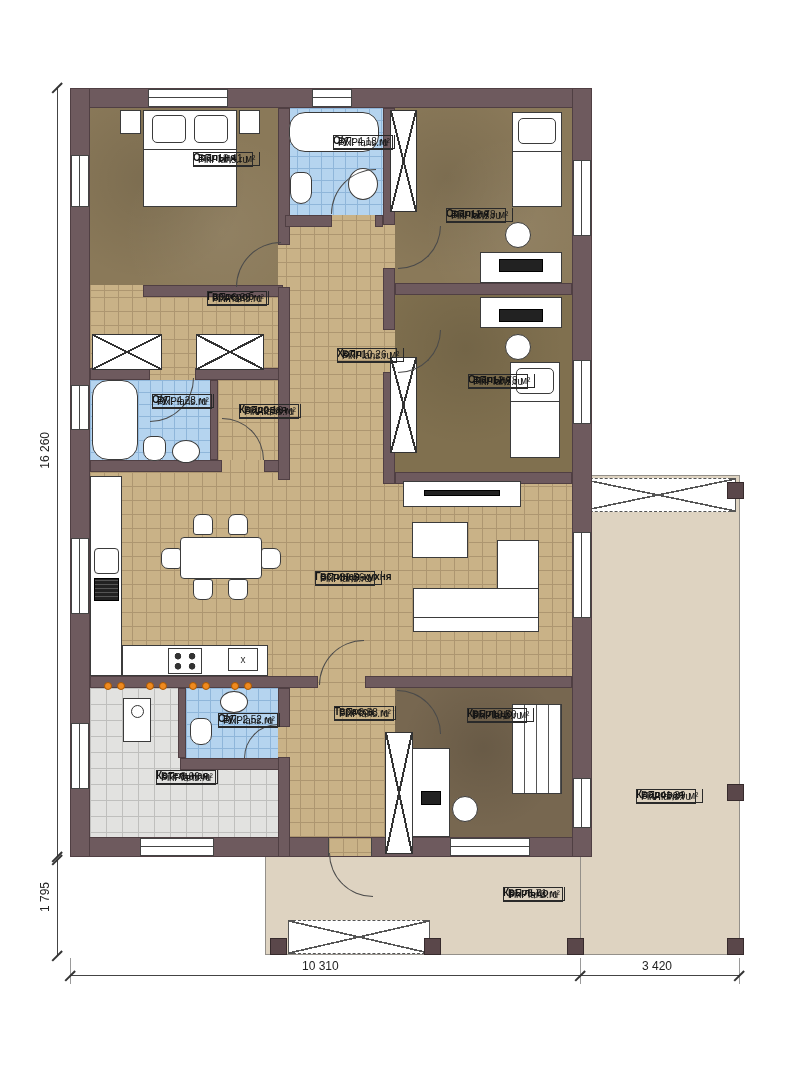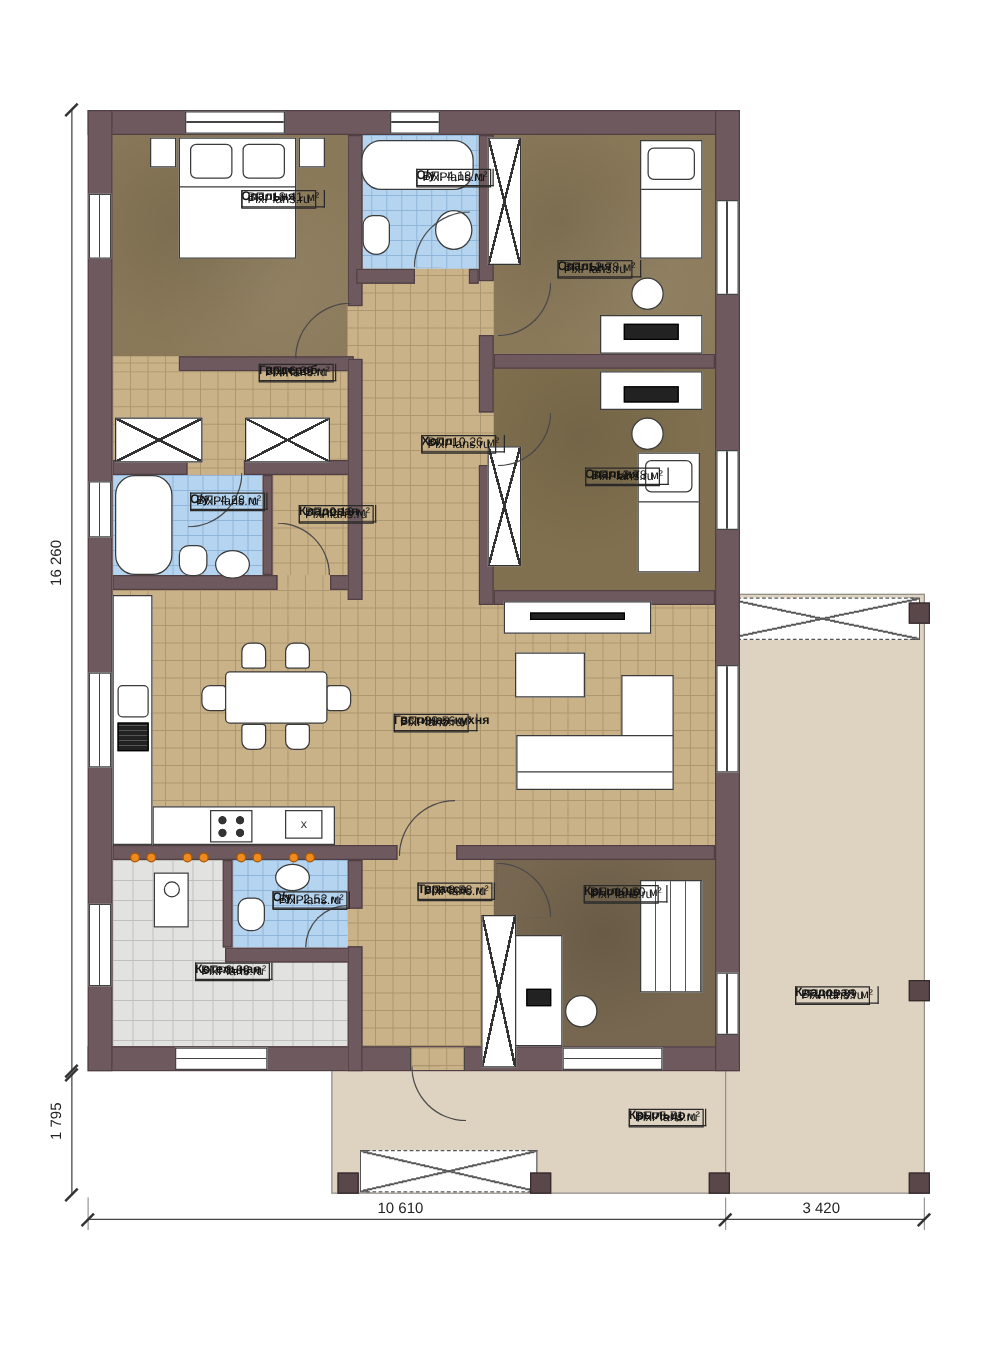--- a/index.html
+++ b/index.html
@@ -330,16 +330,16 @@
   <div class="tick" style="left:50px;top:955px;"></div>
   <div class="dim-text dim-text-v" style="left:36px;top:882px;">1 795</div>
 
   <div class="ext" style="left:70px;top:958px;width:1px;height:26px;"></div>
   <div class="ext" style="left:580px;top:958px;width:1px;height:26px;"></div>
   <div class="ext" style="left:739px;top:958px;width:1px;height:26px;"></div>
   <div class="dimline" style="left:70px;top:975px;width:670px;height:1px;"></div>
   <div class="tick" style="left:63px;top:975px;"></div>
   <div class="tick" style="left:573px;top:975px;"></div>
   <div class="tick" style="left:732px;top:975px;"></div>
-  <div class="dim-text" style="left:300px;top:959px;">10 610</div>
+  <div class="dim-text" style="left:300px;top:959px;">10 310</div>
   <div class="dim-text" style="left:640px;top:959px;">3 420</div>
 
 </div>
 
 </body></html>

